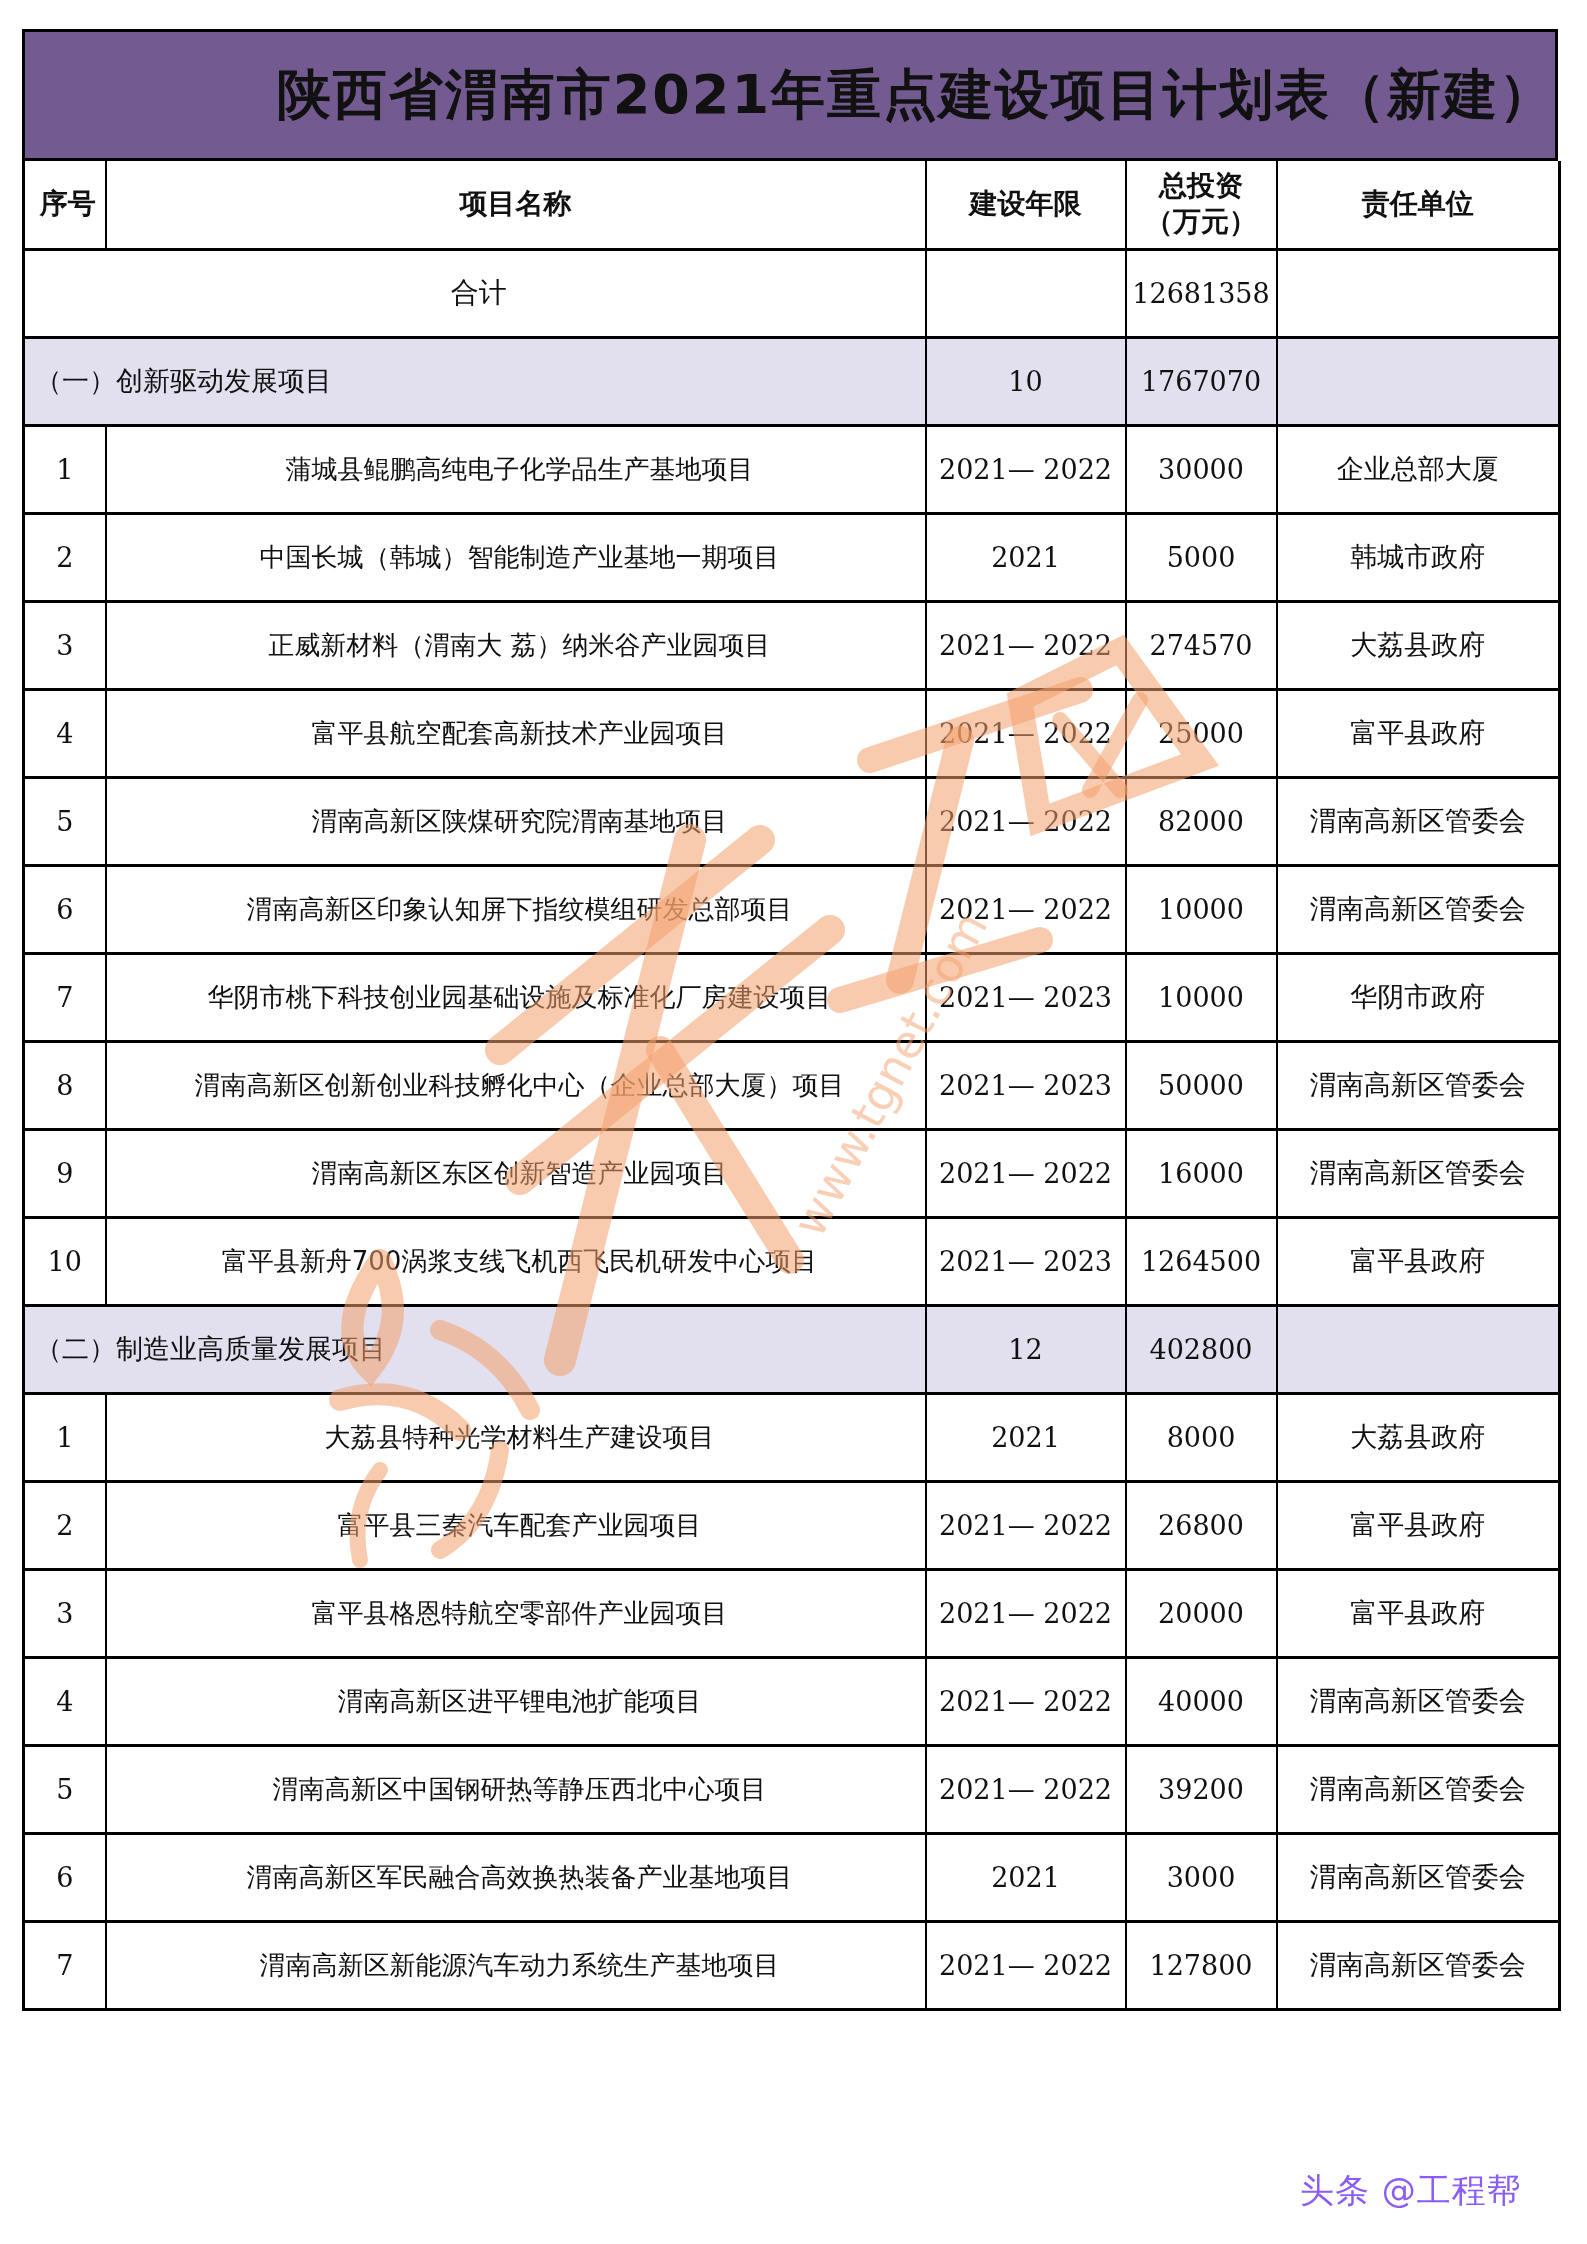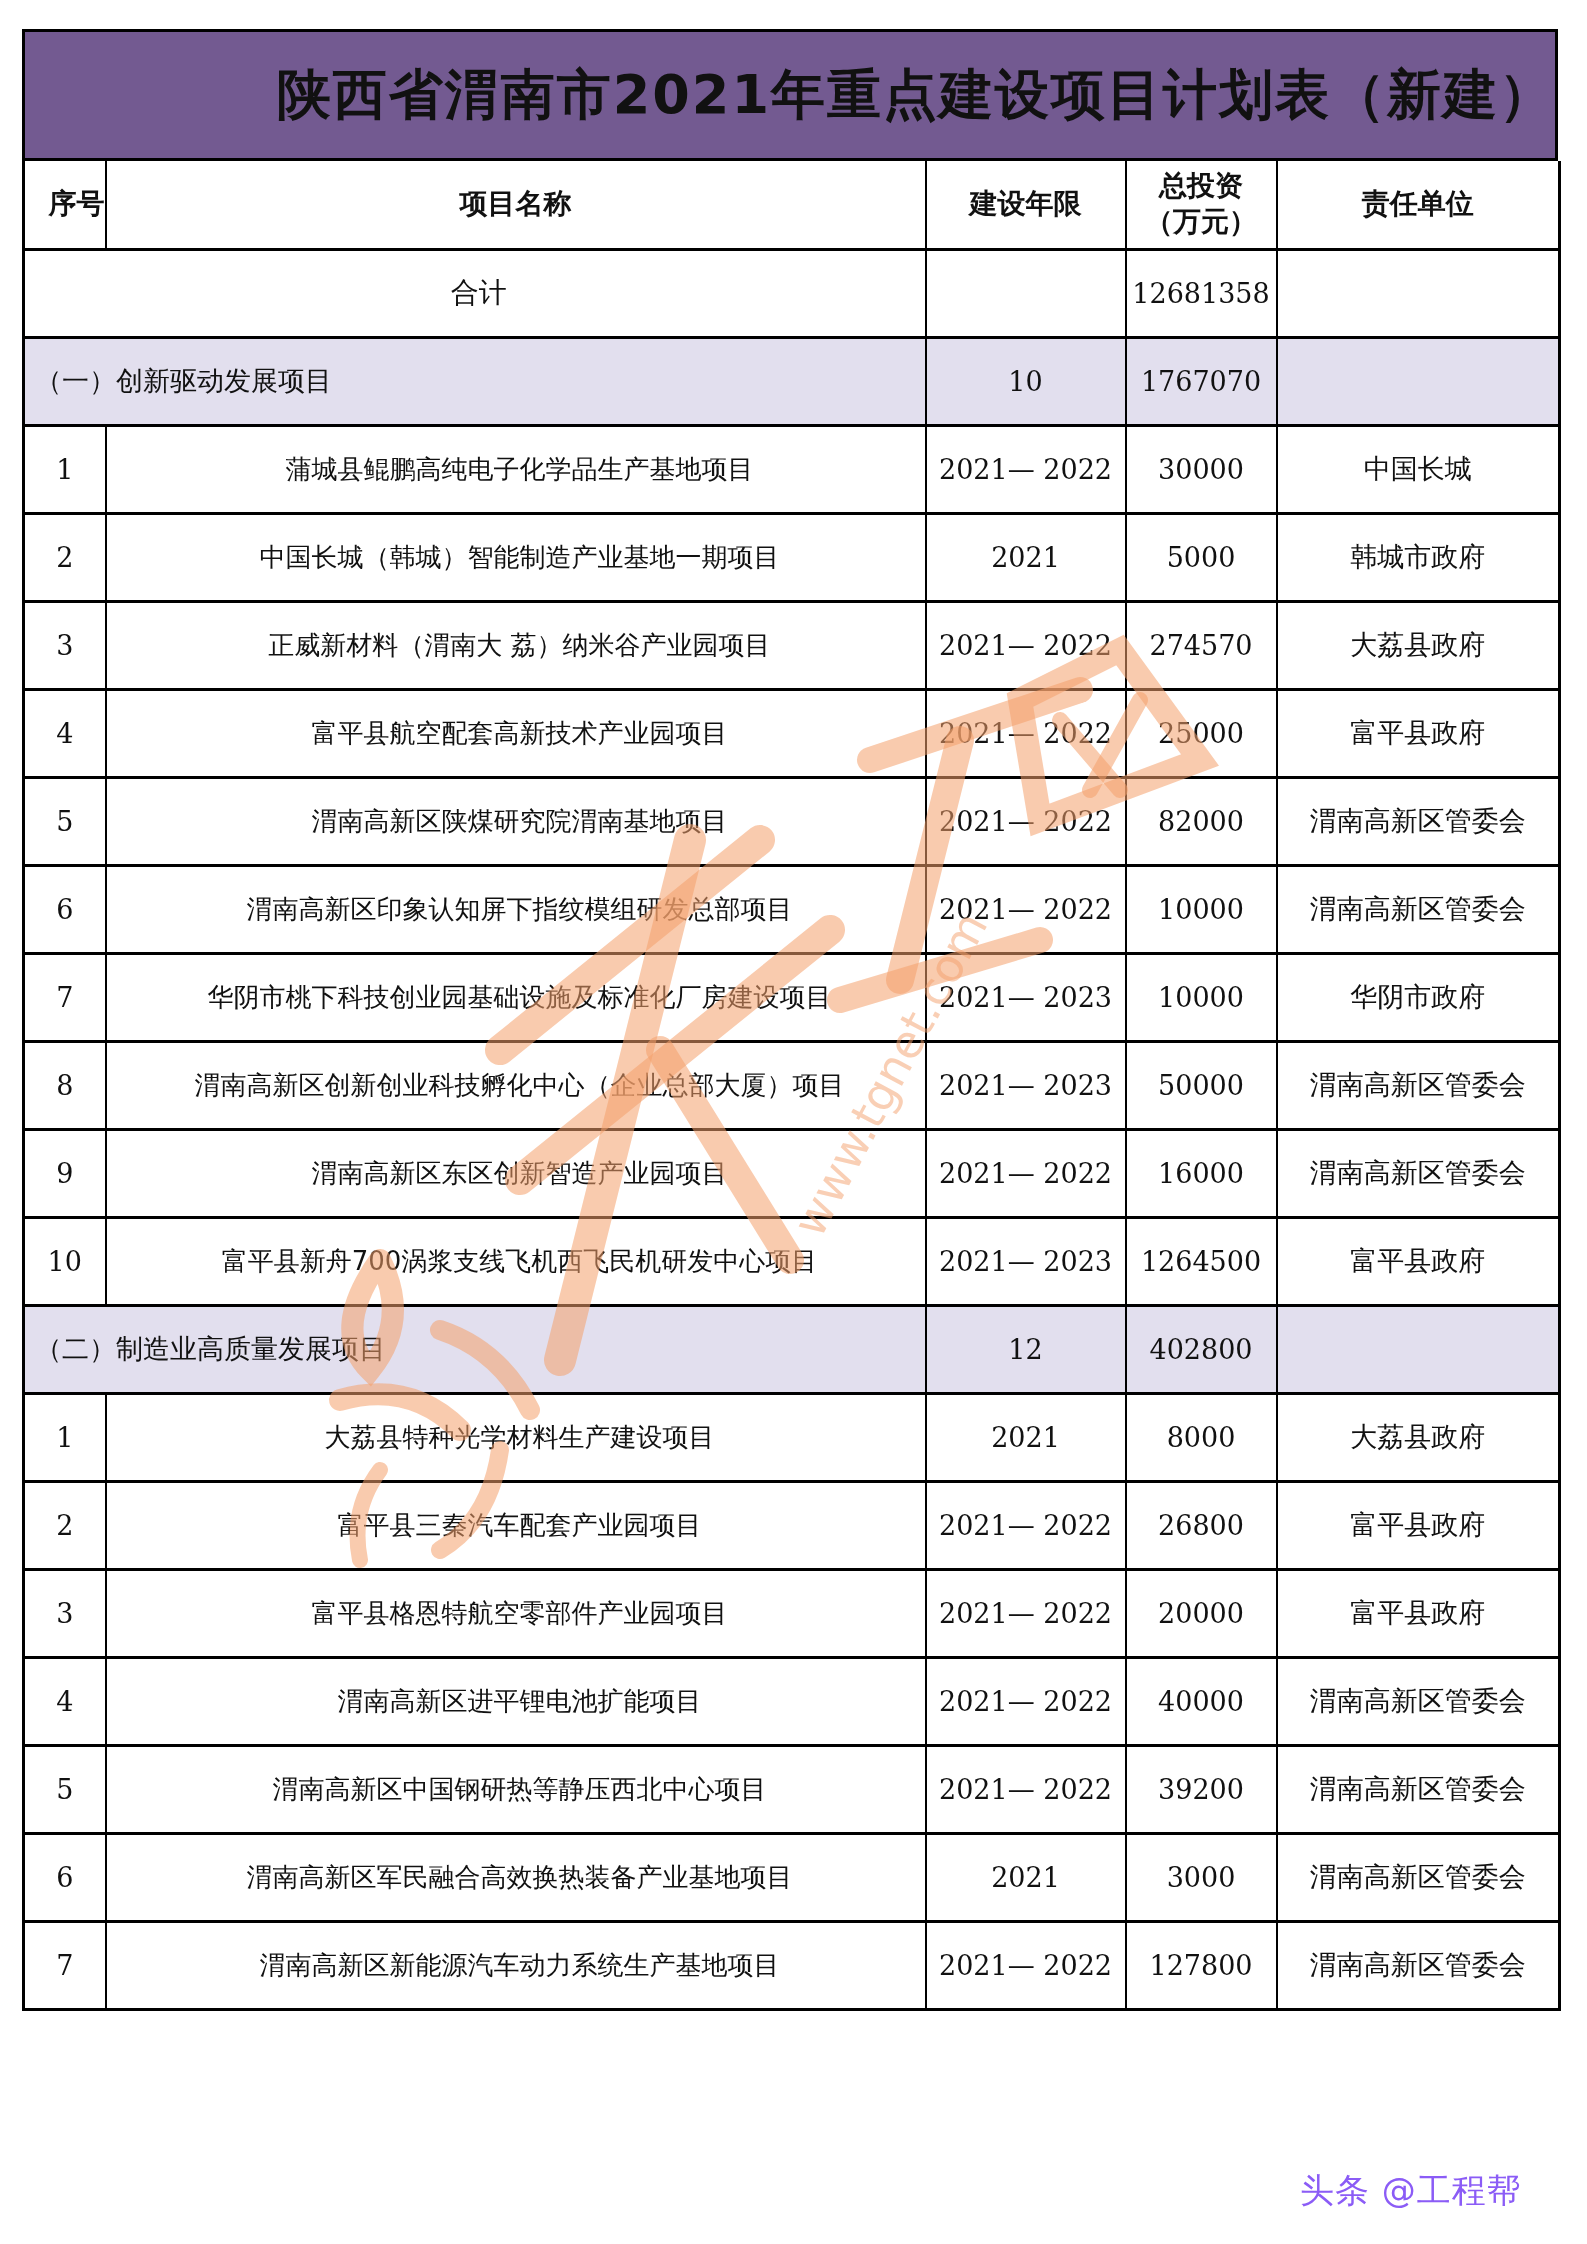--- a/index.html
+++ b/index.html
@@ -12,21 +12,21 @@
                      font-size: 54px; letter-spacing: 2px; color: #111; }
   table { border-collapse: collapse; width: 1536px; table-layout: fixed; }
   td { border-left: 2px solid #000; border-right: 2px solid #000; border-top: 3px solid #000; border-bottom: 3px solid #000;
        height: 88px; padding: 0; font-size: 27px; vertical-align: middle; box-sizing: border-box; }
   table tr:first-child td { border-top: 0; }
   table td:first-child { border-left: 3px solid #000; }
   table td:last-child { border-right: 3px solid #000; }
   .c { text-align: center; }
   .l { text-align: center; padding-left: 8px; white-space: nowrap; overflow: visible; }
   .hdr td { font-family: "DejaVu Sans", "Liberation Sans", sans-serif; font-weight: bold; font-size: 28px; text-align: center; }
-  .hdr td.seq { text-align: right; padding-left: 6px; }
+  .hdr td.seq { text-align: center; padding-left: 6px; }
   .hdr .two { line-height: 36px; margin-top: 44px; }
   .total td { font-family: "DejaVu Serif", serif; }
   .total td.lab { font-family: "DejaVu Sans", "Liberation Sans", sans-serif; font-size: 28px; padding-left: 8px; }
   .section td { background: #e2dfee; font-weight: normal; }
   .section td.lab { font-family: "DejaVu Sans", "Liberation Sans", sans-serif; font-size: 27px; padding-left: 10px; white-space: nowrap; }
   .row td.name { font-family: "DejaVu Sans", "Liberation Sans", sans-serif; font-size: 26px; }
   .row td.unit { font-family: "DejaVu Sans", "Liberation Sans", sans-serif; font-size: 27px; }
   .row td.seq { font-size: 27px; }
   .wm-big { position: absolute; left: 0; top: 0; width: 1587px; height: 2244px; pointer-events: none; }
   .footer-mark { position: absolute; left: 1300px; top: 2168px; font-family: "DejaVu Sans", "Liberation Sans", sans-serif;
@@ -69,21 +69,21 @@
           <td class="lab" colspan="2">（一）创新驱动发展项目</td>
           <td class="c">10</td>
           <td class="c">1767070</td>
           <td class="c"></td>
         </tr>
         <tr class="row">
           <td class="c seq">1</td>
           <td class="l name">蒲城县鲲鹏高纯电子化学品生产基地项目</td>
           <td class="c period">2021— 2022</td>
           <td class="c inv">30000</td>
-          <td class="c unit">中国长城</td>
+          <td class="c unit">企业总部大厦</td>
         </tr>
         <tr class="row">
           <td class="c seq">2</td>
           <td class="l name">中国长城（韩城）智能制造产业基地一期项目</td>
           <td class="c period">2021</td>
           <td class="c inv">5000</td>
           <td class="c unit">韩城市政府</td>
         </tr>
         <tr class="row">
           <td class="c seq">3</td>

